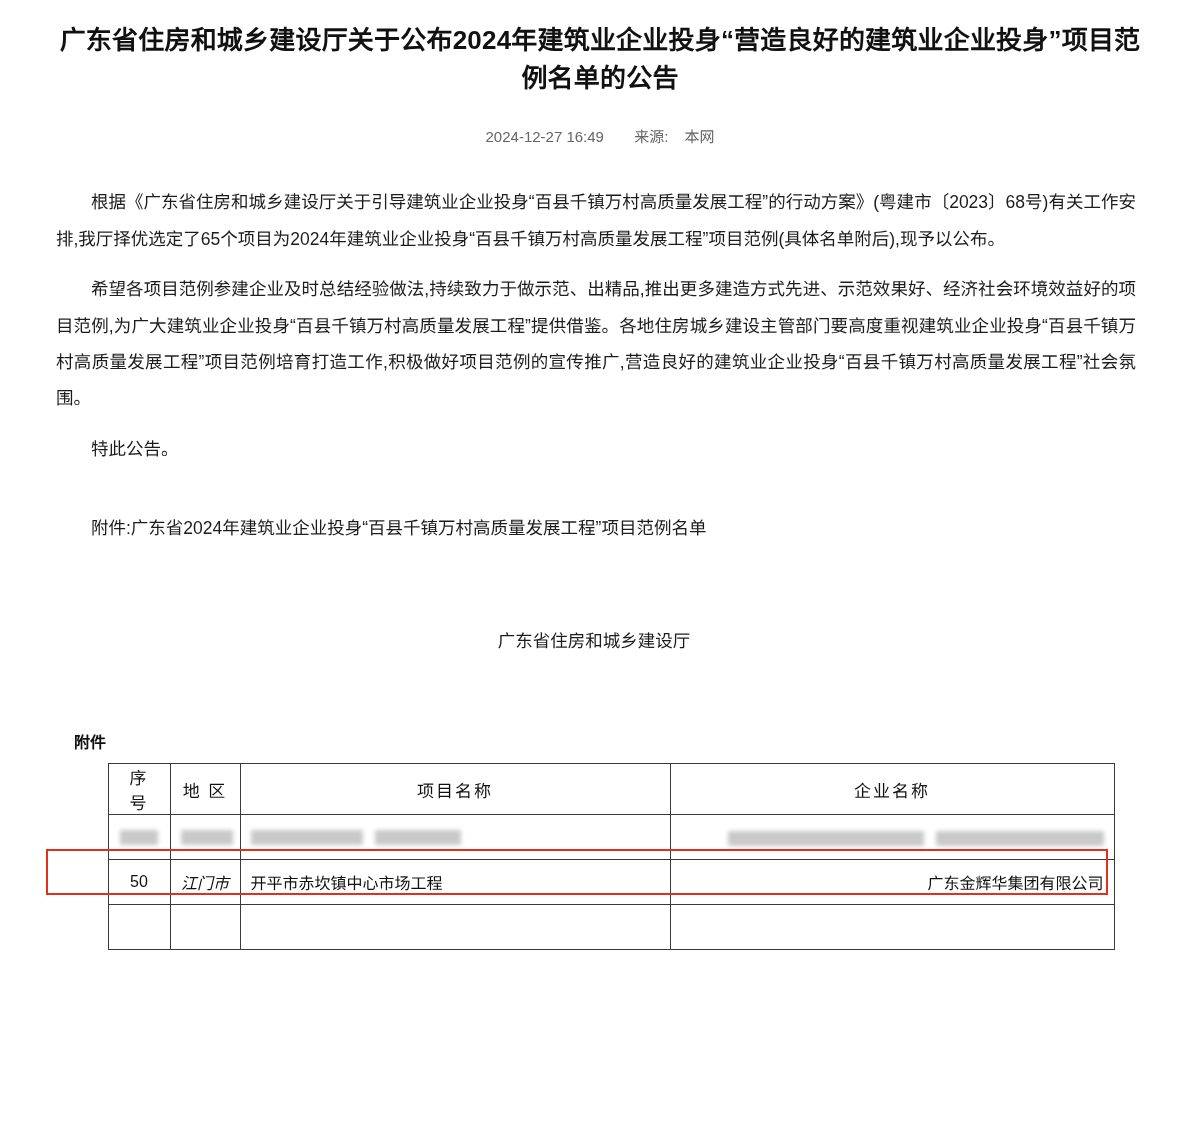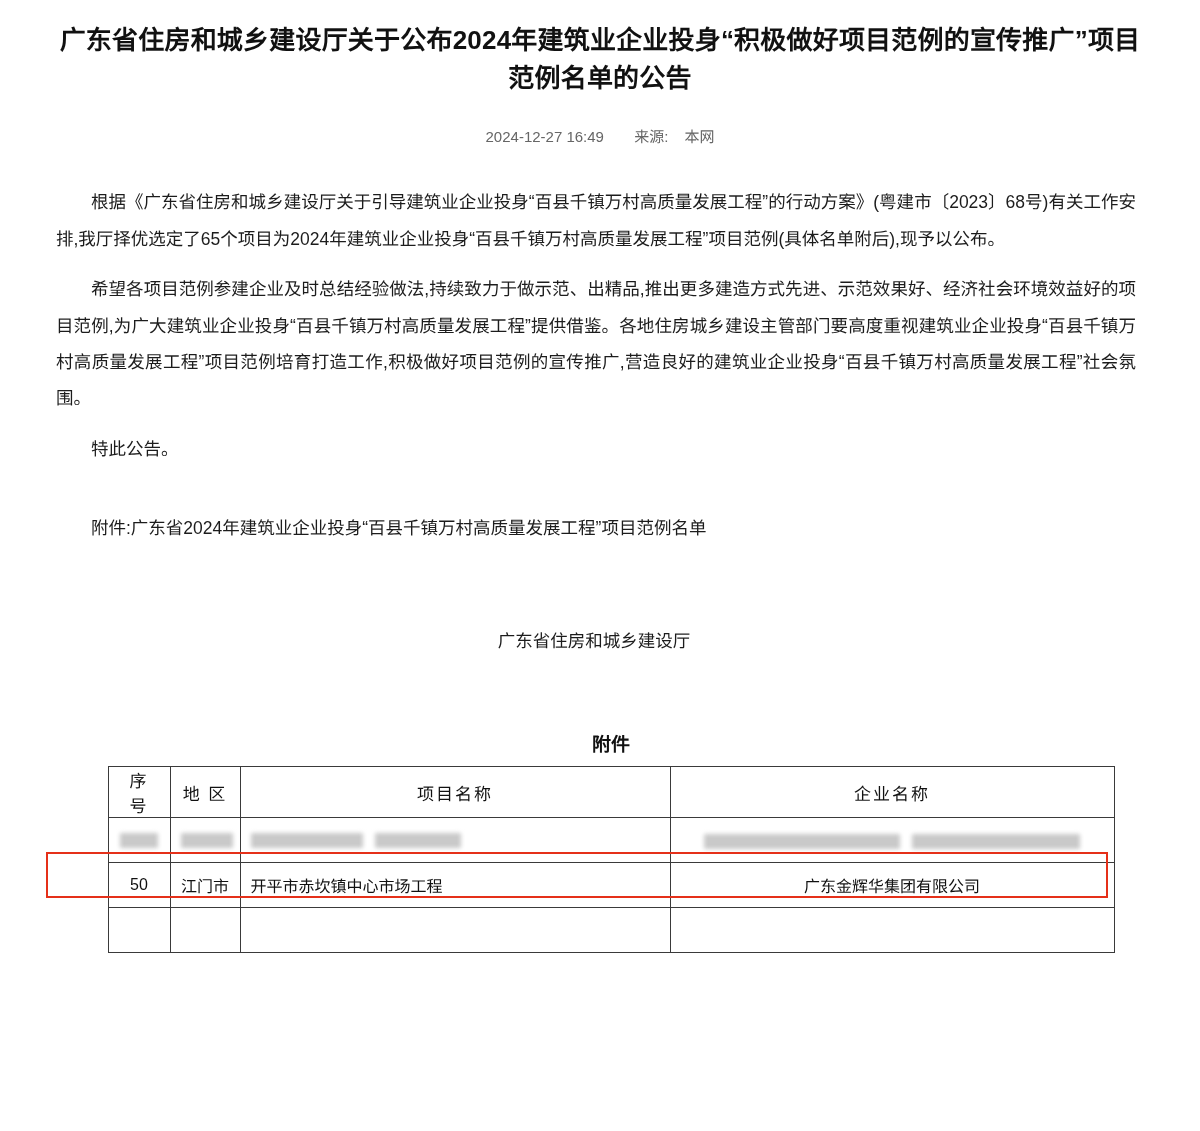--- a/index.html
+++ b/index.html
@@ -86,24 +86,23 @@
   }
 
   
   .attachment {
     margin-top: 70px;
     padding: 0 52px 0 74px;
   }
   .attach-label {
     font-family: "Liberation Sans", "DejaVu Sans", sans-serif;
     font-weight: bold;
-    font-size: 19px;
+    font-size: 16px;
     color: #111;
     margin: 0 0 10px 0;
-    text-align: center;
   }
   .attach-title {
     font-family: "Liberation Serif", "DejaVu Serif", serif;
     font-weight: bold;
     font-size: 27px;
     line-height: 1.45;
     text-align: center;
     color: #111;
     margin: 0 0 14px 0;
     padding: 0 10px;
@@ -130,23 +129,23 @@
     text-align: center;
     font-weight: normal;
     font-size: 17px;
     letter-spacing: 2px;
   }
   col.c-no    { width: 62px; }
   col.c-area  { width: 70px; }
   col.c-proj  { width: 430px; }
   col.c-corp  { width: 444px; }
   td.cell-no   { text-align: center; }
-  td.cell-area { text-align: center; }
+  td.cell-area { text-align: center; font-style: italic; }
   td.cell-proj { text-align: left; }
-  td.cell-corp { text-align: center; font-family: Liberation Serif, serif; }
+  td.cell-corp { text-align: right; font-family: Liberation Serif, serif; }
 
   
   tr.redacted td { height: 44px; position: relative; }
   .blur-bar {
     display: inline-block;
     height: 15px;
     background: #c9c9c9;
     border-radius: 1px;
     vertical-align: middle;
     filter: blur(2.2px);
@@ -159,21 +158,21 @@
     border: 2.5px solid #e53019;
     box-sizing: border-box;
     pointer-events: none;
   }
 </style>
 </head>
 <body>
 
 <div class="page">
 
-  <h1 class="doc-title">广东省住房和城乡建设厅关于公布2024年建筑业企业投身“积极做好项目范例的宣传推广”项目范例名单的公告</h1>
+  <h1 class="doc-title">广东省住房和城乡建设厅关于公布2024年建筑业企业投身“营造良好的建筑业企业投身”项目范例名单的公告</h1>
 
   <div class="meta-line">
     <span class="meta-date">2024-12-27  16:49</span>
     <span class="meta-source-label">来源:</span>
     <span class="meta-source">本网</span>
   </div>
 
   <div class="body-wrap">
     <p class="para">根据《广东省住房和城乡建设厅关于引导建筑业企业投身“百县千镇万村高质量发展工程”的行动方案》(粤建市〔2023〕68号)有关工作安排,我厅择优选定了65个项目为2024年建筑业企业投身“百县千镇万村高质量发展工程”项目范例(具体名单附后),现予以公布。</p>
     <p class="para">希望各项目范例参建企业及时总结经验做法,持续致力于做示范、出精品,推出更多建造方式先进、示范效果好、经济社会环境效益好的项目范例,为广大建筑业企业投身“百县千镇万村高质量发展工程”提供借鉴。各地住房城乡建设主管部门要高度重视建筑业企业投身“百县千镇万村高质量发展工程”项目范例培育打造工作,积极做好项目范例的宣传推广,营造良好的建筑业企业投身“百县千镇万村高质量发展工程”社会氛围。</p>

